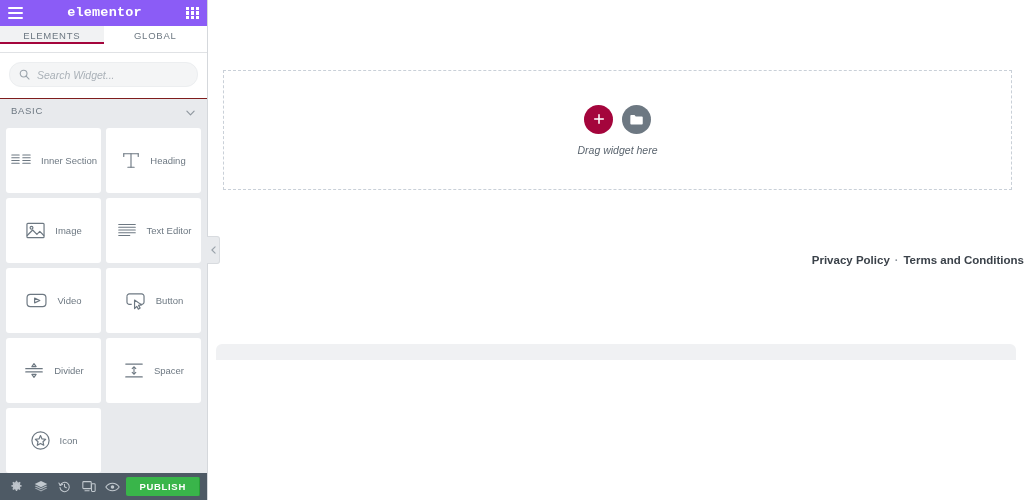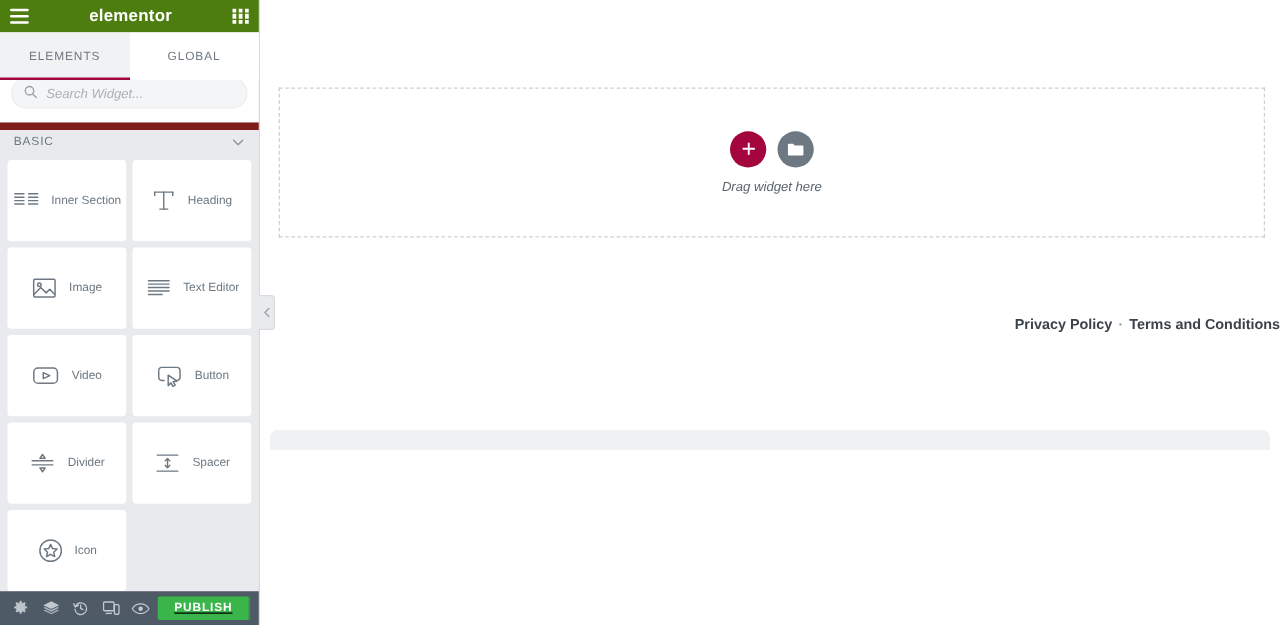--- a/index.html
+++ b/index.html
@@ -27,26 +27,27 @@
     background: #e8eaed;
     display: flex;
     flex-direction: column;
     flex: 0 0 208px;
     border-right: 1px solid #d5d8dc;
   }
 
   
   .panel-header {
     height: 26px;
-    background: #4d7c0f;
+    background: #8b5cf6;
     display: flex;
     align-items: center;
     justify-content: space-between;
     padding: 8px 8px;
     flex: 0 0 26px;
+    font-family: Liberation Mono, monospace;
   }
   .hamburger {
     width: 15px;
     height: 12px;
     display: flex;
     flex-direction: column;
     justify-content: space-between;
     cursor: pointer;
   }
   .hamburger i {
@@ -85,21 +86,21 @@
     flex: 1 1 50%;
     display: flex;
     align-items: center;
     justify-content: center;
     font-size: 9.5px;
     letter-spacing: .75px;
     color: #6d7882;
     background: #ffffff;
     cursor: pointer;
     position: relative;
-    height: 38px;
+    height: 18px;
   }
   .tab.active {
     background: #f1f2f3;
     color: #6d7882;
   }
   .tab.active::after {
     content: "";
     position: absolute;
     left: 0; right: 0; bottom: 0;
     height: 2px;
@@ -139,21 +140,21 @@
   
   .category-row {
     background: #e8eaed;
     height: 24px;
     display: flex;
     align-items: center;
     justify-content: space-between;
     padding: 0 12px 0 11px;
     cursor: pointer;
     flex: 0 0 24px;
-    border-top: 6px solid #7f1d1d;
+    border-top: 1px solid #7f1d1d;
   }
   .category-label {
     font-size: 9.5px;
     letter-spacing: .7px;
     color: #6d7882;
   }
 
   
   .widgets-scroll {
     flex: 1 1 auto;
@@ -187,21 +188,20 @@
 
   
   .panel-footer {
     height: 27px;
     flex: 0 0 27px;
     background: #4e5a65;
     display: flex;
     align-items: center;
     padding: 0 7px;
     gap: 4px;
-    text-decoration: underline;
   }
   .tool-btn {
     width: 25px;
     height: 27px;
     display: flex;
     align-items: center;
     justify-content: center;
     color: #c2c9cf;
     cursor: pointer;
   }

